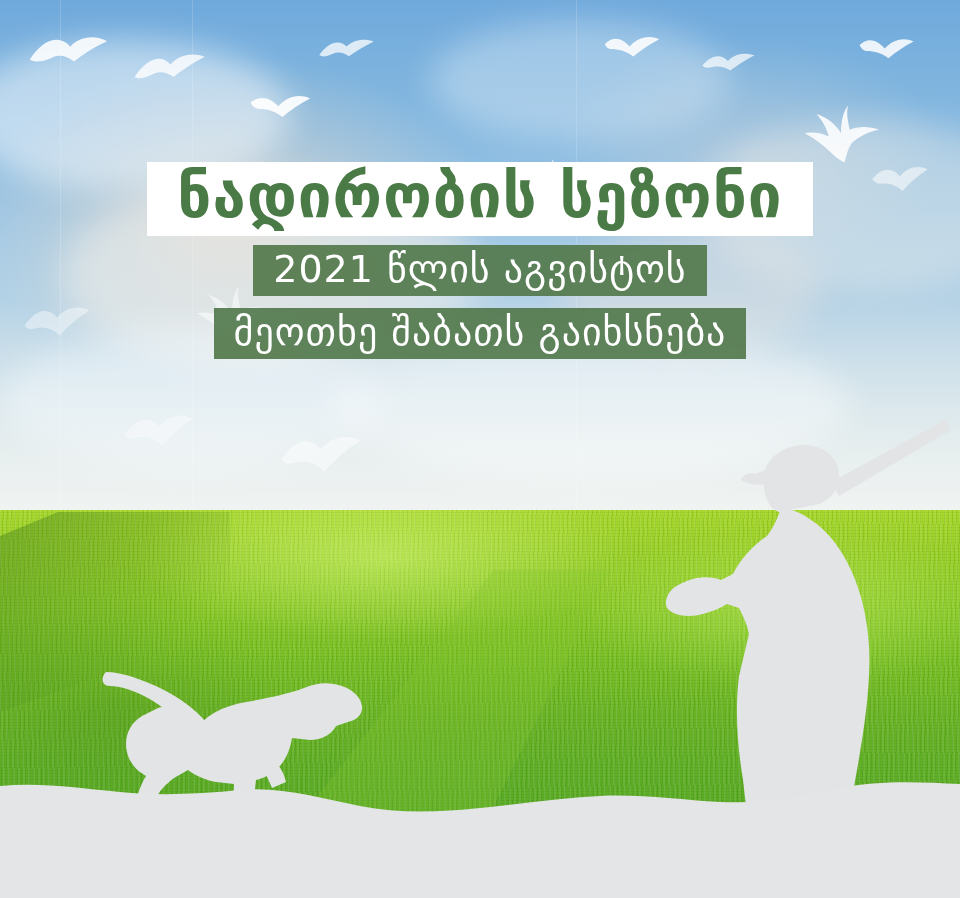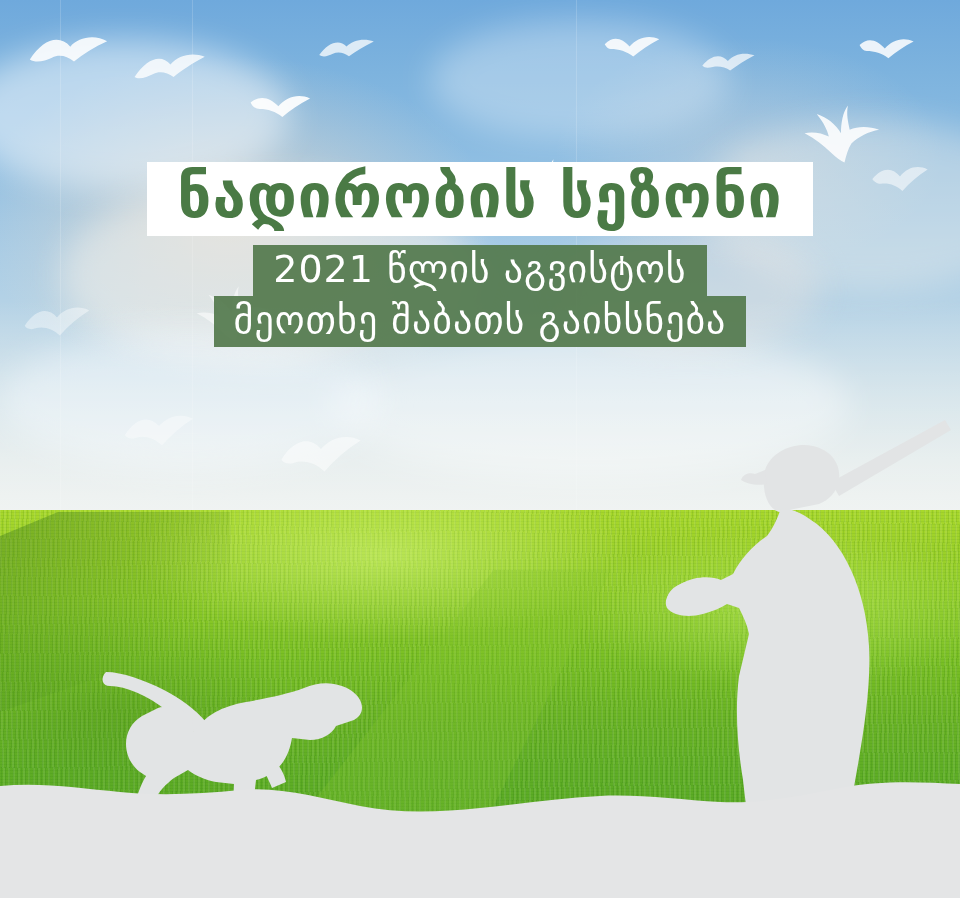--- a/index.html
+++ b/index.html
@@ -121,21 +121,21 @@
   .sub-band .s{
     display:block;
     font-family:"DejaVu Sans","Liberation Sans",sans-serif;
     font-size:38px;
     font-weight:400;
     letter-spacing:1px;
     color:#ffffff;
     white-space:nowrap;
     text-align:right;
   }
-  .sub-band.second{margin-top:0;}
+  .sub-band.second{margin-top:12px;}
 </style>
 </head>
 <body>
 
 <div id="poster">
 
   <div class="sky">
     <div class="cloud c1"></div>
     <div class="cloud c2"></div>
     <div class="cloud c3"></div>

